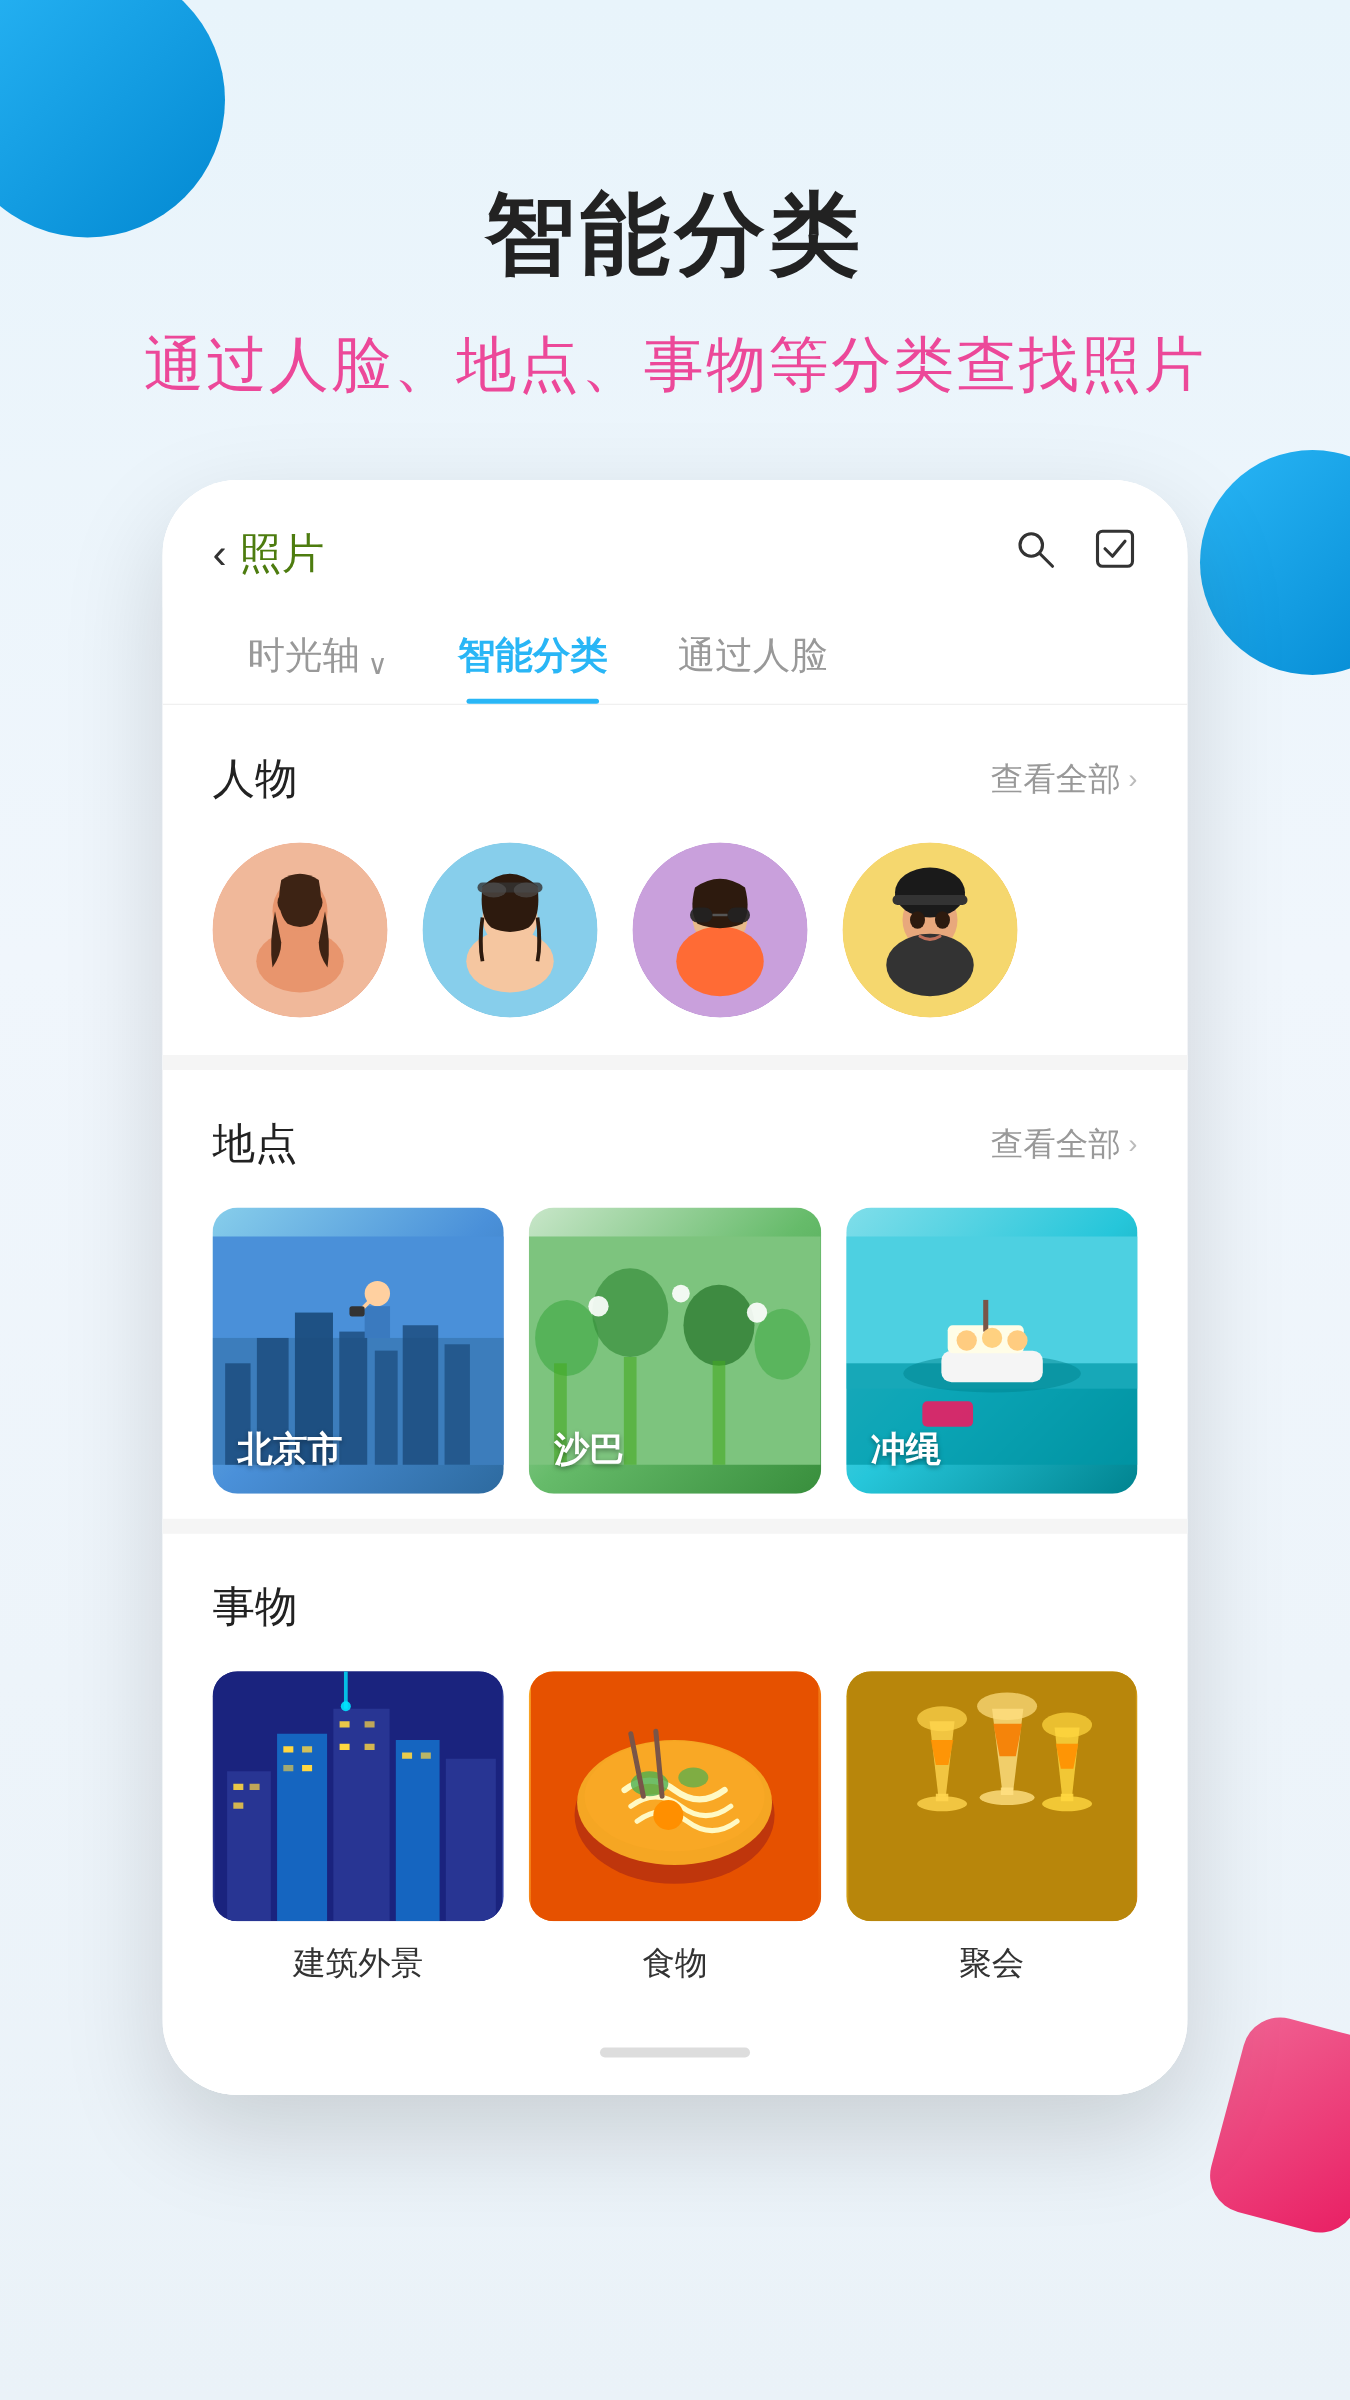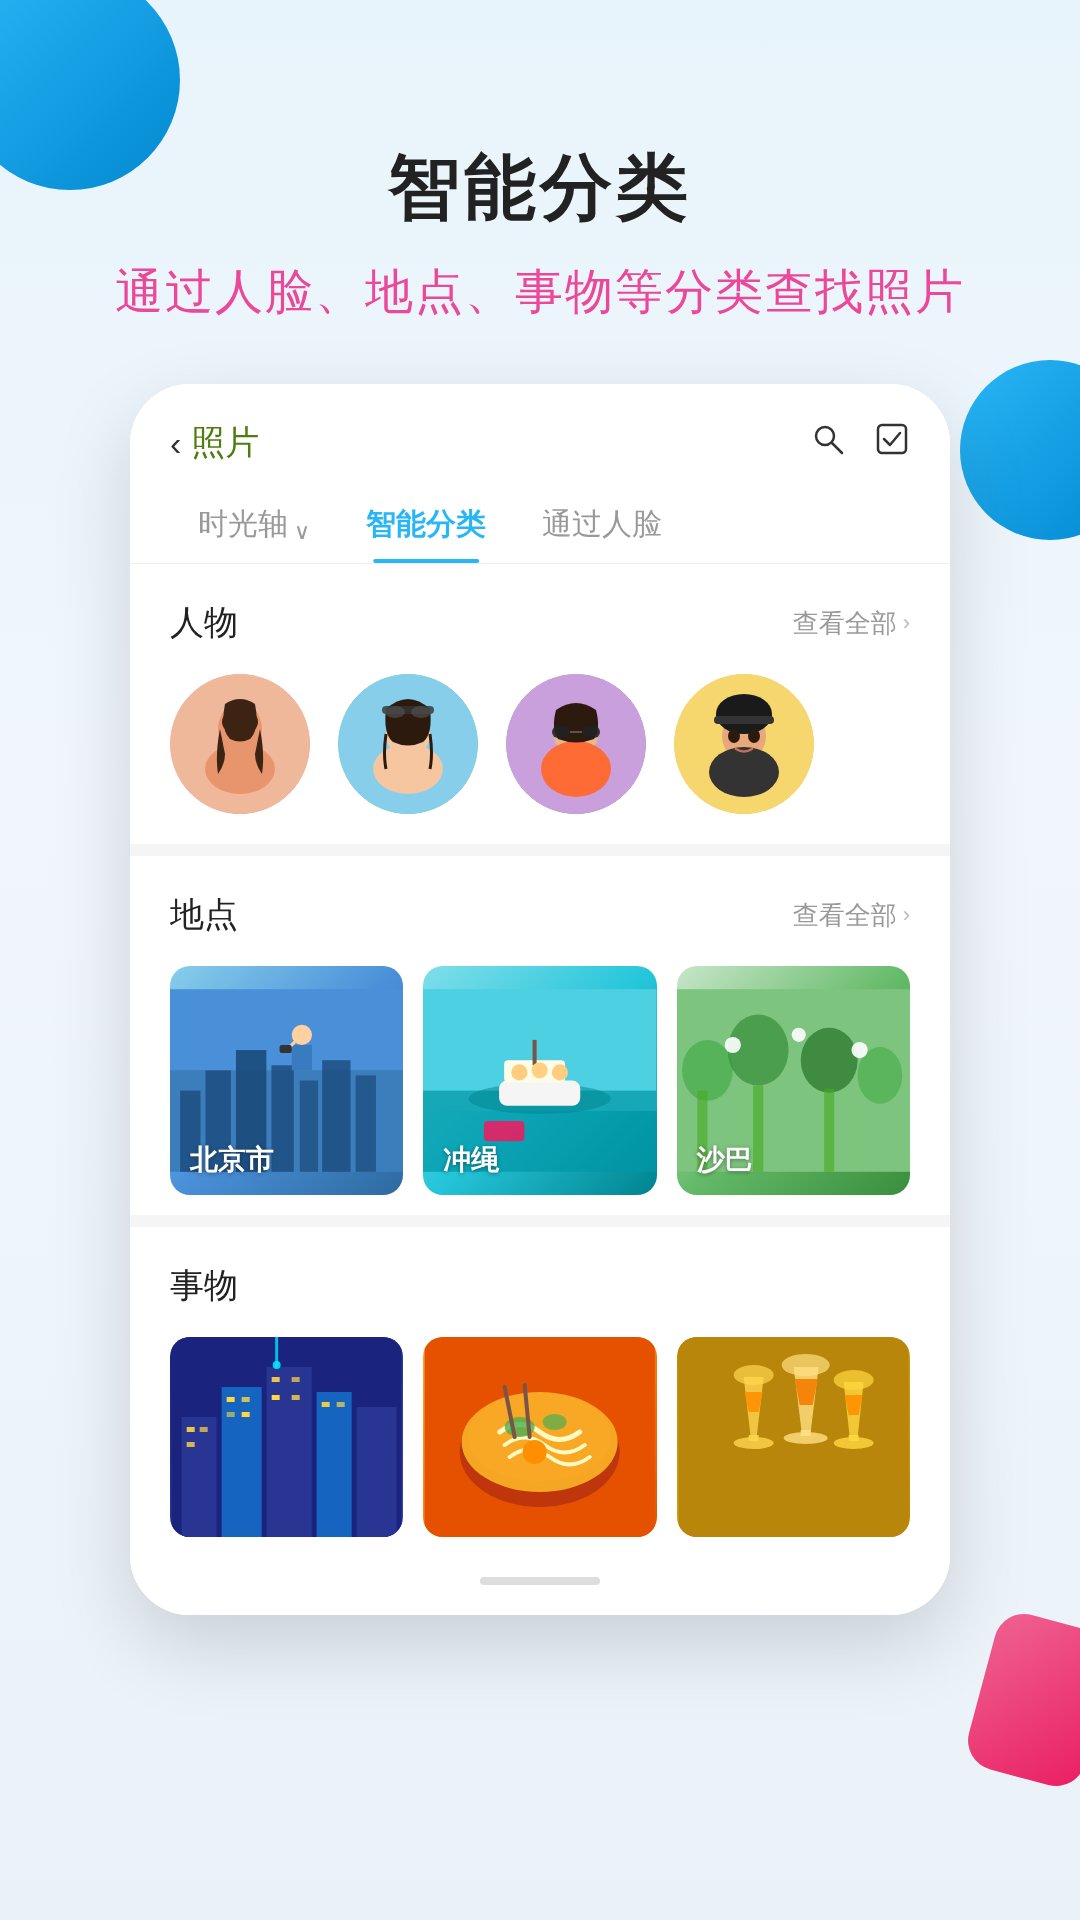--- a/index.html
+++ b/index.html
@@ -508,57 +508,57 @@
 
               <circle cx="130" cy="45" r="10" fill="#ffd0a0"></circle>
               <rect x="120" y="55" width="20" height="25" fill="#3a7abf"></rect>
               <line x1="125" y1="50" x2="115" y2="60" stroke="#ffd0a0" stroke-width="3"></line>
               <rect x="108" y="55" width="12" height="8" rx="2" fill="#333"></rect>
             </svg>
             <span class="location-label" style="position:relative;z-index:1;">北京市</span>
           </div>
         </div>
         <div class="location-card">
-          <div class="location-bg location-bg-3">
-            <svg width="100%" height="100%" viewBox="0 0 230 180" style="position:absolute;top:0;left:0;">
-              <rect x="0" y="0" width="230" height="120" fill="#4dd0e1"></rect>
-              <rect x="0" y="100" width="230" height="80" fill="#0097a7" opacity="0.7"></rect>
-
-              <ellipse cx="115" cy="108" rx="70" ry="15" fill="#00838f" opacity="0.5"></ellipse>
-              <rect x="75" y="90" width="80" height="25" rx="8" fill="#f5f5f5"></rect>
-              <rect x="80" y="70" width="60" height="22" rx="4" fill="#fffde7"></rect>
-              <rect x="108" y="50" width="4" height="25" fill="#795548"></rect>
-
-              <circle cx="95" cy="82" r="8" fill="#ffcc80"></circle>
-              <circle cx="115" cy="80" r="8" fill="#ffd180"></circle>
-              <circle cx="135" cy="82" r="8" fill="#ffcc80"></circle>
-
-              <rect x="60" y="130" width="40" height="20" rx="4" fill="#e91e63" opacity="0.9"></rect>
-            </svg>
-            <span class="location-label" style="position:relative;z-index:1;">冲绳</span>
-          </div>
-        </div>
-        <div class="location-card">
           <div class="location-bg location-bg-2">
             <svg width="100%" height="100%" viewBox="0 0 230 180" style="position:absolute;top:0;left:0;">
               <rect x="0" y="0" width="230" height="180" fill="#7dc47e"></rect>
 
               <ellipse cx="30" cy="80" rx="25" ry="30" fill="#4caf50" opacity="0.8"></ellipse>
               <ellipse cx="80" cy="60" rx="30" ry="35" fill="#388e3c" opacity="0.7"></ellipse>
               <ellipse cx="150" cy="70" rx="28" ry="32" fill="#2e7d32" opacity="0.8"></ellipse>
               <ellipse cx="200" cy="85" rx="22" ry="28" fill="#4caf50" opacity="0.7"></ellipse>
               <rect x="20" y="100" width="10" height="80" fill="#4a2" opacity="0.6"></rect>
               <rect x="75" y="95" width="10" height="85" fill="#4a2" opacity="0.6"></rect>
               <rect x="145" y="98" width="10" height="82" fill="#4a2" opacity="0.6"></rect>
 
               <circle cx="55" cy="55" r="8" fill="white" opacity="0.9"></circle>
               <circle cx="120" cy="45" r="7" fill="white" opacity="0.9"></circle>
               <circle cx="180" cy="60" r="8" fill="white" opacity="0.9"></circle>
             </svg>
             <span class="location-label" style="position:relative;z-index:1;">沙巴</span>
+          </div>
+        </div>
+        <div class="location-card">
+          <div class="location-bg location-bg-3">
+            <svg width="100%" height="100%" viewBox="0 0 230 180" style="position:absolute;top:0;left:0;">
+              <rect x="0" y="0" width="230" height="120" fill="#4dd0e1"></rect>
+              <rect x="0" y="100" width="230" height="80" fill="#0097a7" opacity="0.7"></rect>
+
+              <ellipse cx="115" cy="108" rx="70" ry="15" fill="#00838f" opacity="0.5"></ellipse>
+              <rect x="75" y="90" width="80" height="25" rx="8" fill="#f5f5f5"></rect>
+              <rect x="80" y="70" width="60" height="22" rx="4" fill="#fffde7"></rect>
+              <rect x="108" y="50" width="4" height="25" fill="#795548"></rect>
+
+              <circle cx="95" cy="82" r="8" fill="#ffcc80"></circle>
+              <circle cx="115" cy="80" r="8" fill="#ffd180"></circle>
+              <circle cx="135" cy="82" r="8" fill="#ffcc80"></circle>
+
+              <rect x="60" y="130" width="40" height="20" rx="4" fill="#e91e63" opacity="0.9"></rect>
+            </svg>
+            <span class="location-label" style="position:relative;z-index:1;">冲绳</span>
           </div>
         </div>
       </div>
     </div>
 
     <div class="section-divider"></div>
 
     <div class="section">
       <div class="section-header">
         <span class="section-title">事物</span>
@@ -637,20 +637,25 @@
               <ellipse cx="175" cy="106" rx="20" ry="6" fill="#ffd740" opacity="0.8"></ellipse>
 
               <polygon points="66,55 84,55 80,75 70,75" fill="#ff8f00" opacity="0.9"></polygon>
               <polygon points="116,42 139,42 134,68 121,68" fill="#f57c00" opacity="0.9"></polygon>
               <polygon points="166,58 184,58 180,78 170,78" fill="#ff8f00" opacity="0.9"></polygon>
             </svg>
           </div>
         </div>
       </div>
 
+      <div class="card-label-row">
+        <div class="card-label">建筑外景</div>
+        <div class="card-label">食物</div>
+        <div class="card-label">聚会</div>
+      </div>
     </div>
 
     <div class="bottom-bar">
       <div style="width:120px;height:8px;background:#ddd;border-radius:4px;"></div>
     </div>
 
   </div>
 </div>
 
 </body></html>

